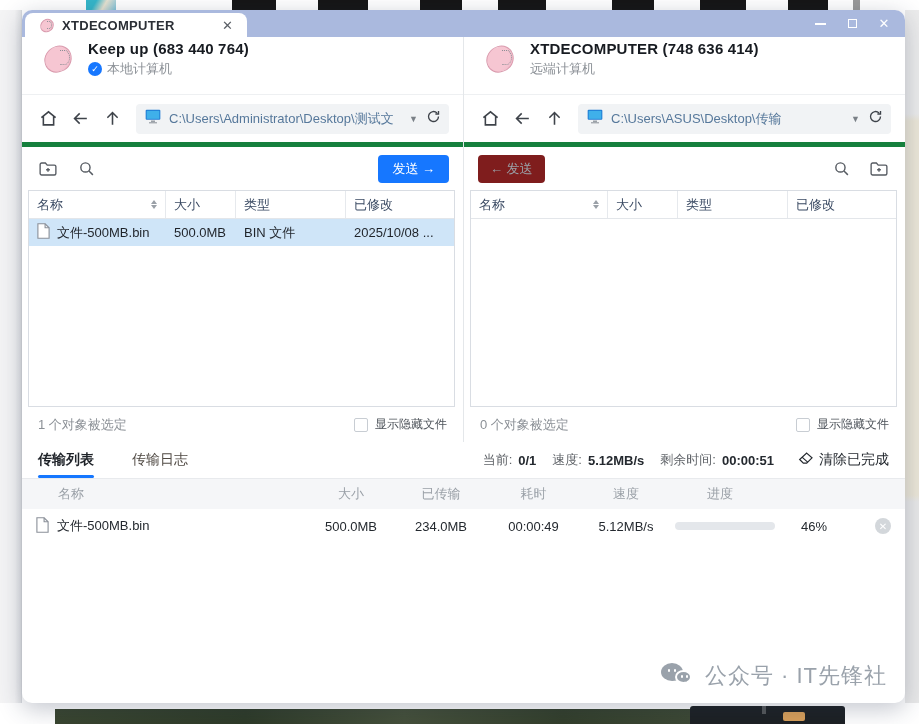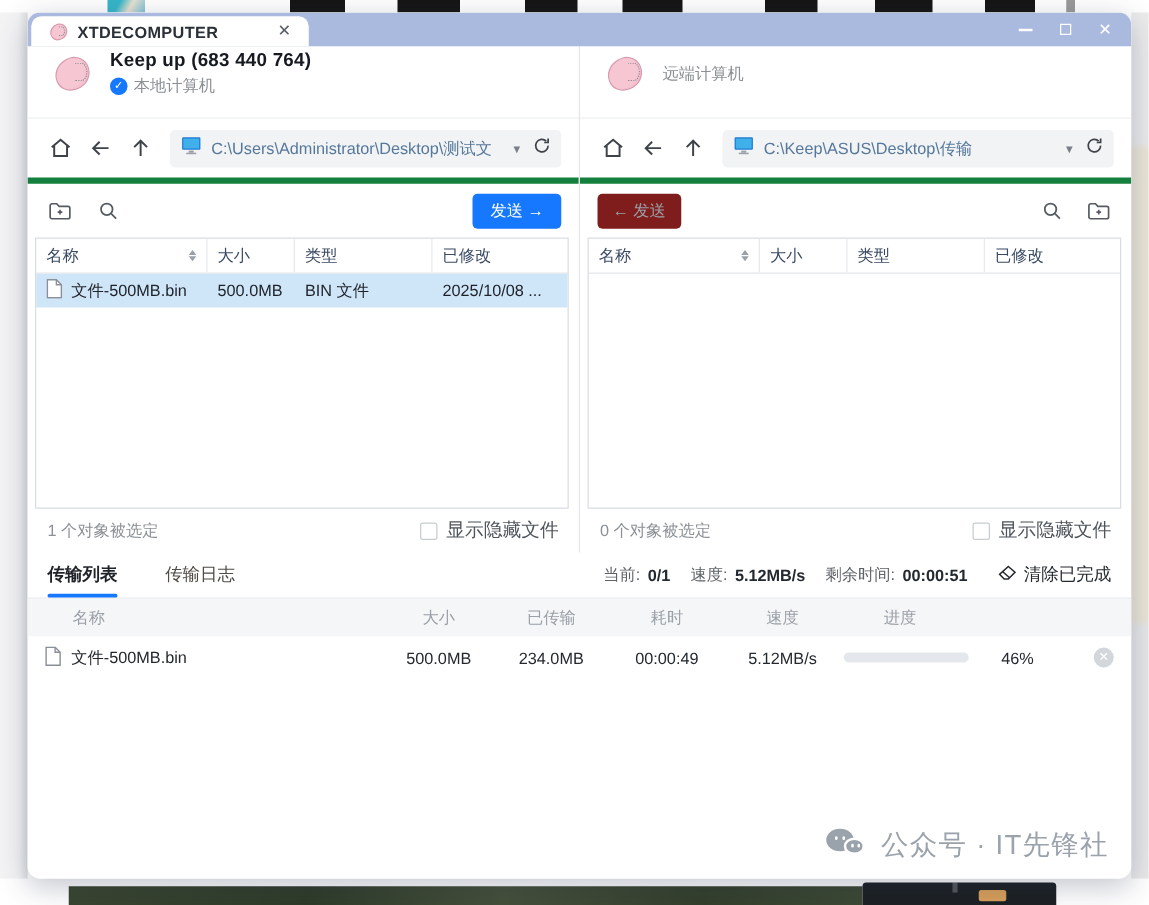--- a/index.html
+++ b/index.html
@@ -74,21 +74,21 @@
   .sort-down { border-top:4px solid #9aa0a7; }
   .fl-row { height:27px; }
   .fl-row.selected { background:#cfe5f8; }
   .fl-cell { font-size:13px; color:#1f2329; padding:0 8px; display:flex; align-items:center; gap:7px; overflow:hidden; white-space:nowrap; }
   .fl-body { flex:1; }
 
   .statusrow { height:35px; display:flex; align-items:center; padding:0 16px 0 16px; }
   .status-text { font-size:13px; color:#8b9096; }
   .hidden-toggle { margin-left:auto; display:flex; align-items:center; gap:7px; }
   .checkbox { width:14px; height:14px; border:1px solid #c8cdd3; border-radius:2px; background:#fff; }
-  .hidden-label { font-size:15px; color:#4e545b; }
+  .hidden-label { font-size:12px; color:#4e545b; }
 
   
   .tabbar { height:37px; display:flex; align-items:center; padding:0 16px; border-bottom:1px solid #e8eaed; flex:0 0 auto; }
   .ttab { font-size:14px; color:#504a44; margin-right:38px; height:100%; display:flex; align-items:center; position:relative; }
   .ttab.active { color:#1f2329; font-weight:600; }
   .ttab.active::after { content:""; position:absolute; left:0; right:0; bottom:0; height:3px; background:#1677ff; border-radius:2px; }
   .tstats { margin-left:auto; display:flex; align-items:center; gap:6px; font-size:13px; color:#5f6368; }
   .tstats b { color:#24292f; font-weight:600; margin-right:10px;text-align:center; }
   .clear-btn { display:flex; align-items:center; gap:5px; font-size:14px; color:#24292f; margin-left:8px; }
 
@@ -264,20 +264,21 @@
         </span>
       </div>
     </div>
 
     <div class="vdivider"></div>
 
     <div class="panel">
       <div class="phead">
         <span class="avatar"></span>
         <div class="phead-texts">
+          <div class="phead-title">XTDECOMPUTER (748 636 414)</div>
           <div class="phead-sub">
             <span>远端计算机</span>
           </div>
         </div>
       </div>
 
       <div class="navbar">
         <span class="nav-icon">
           <svg width="19" height="19" viewBox="0 0 24 24" fill="none" stroke="currentColor" stroke-width="2">
               <path d="M3 11 L12 3.5 L21 11 M5.5 9.5 V20 H18.5 V9.5"></path>
@@ -295,21 +296,21 @@
         </span>
         <div class="pathfield">
           <span>
             <svg width="16" height="15" viewBox="0 0 24 22">
                 <rect x="1" y="1" width="22" height="15" rx="1.5" fill="#1f7ad4"></rect>
                 <rect x="2.5" y="2.5" width="19" height="12" fill="#3fb0ea"></rect>
                 <rect x="9" y="17" width="6" height="2.5" fill="#9aa0a7"></rect>
                 <rect x="6" y="19.5" width="12" height="1.8" fill="#9aa0a7"></rect>
               </svg>
           </span>
-          <span class="path-text">C:\Keep\ASUS\Desktop\传输</span>
+          <span class="path-text">C:\Users\ASUS\Desktop\传输</span>
           <span class="chev">▼</span>
           <span class="refresh">
             <svg width="15" height="15" viewBox="0 0 24 24" fill="none" stroke="currentColor" stroke-width="2.2">
                 <path d="M20 12 a8 8 0 1 1 -2.4 -5.7"></path>
                 <path d="M20 3 v5 h-5" fill="none"></path>
               </svg>
           </span>
         </div>
       </div>
 

